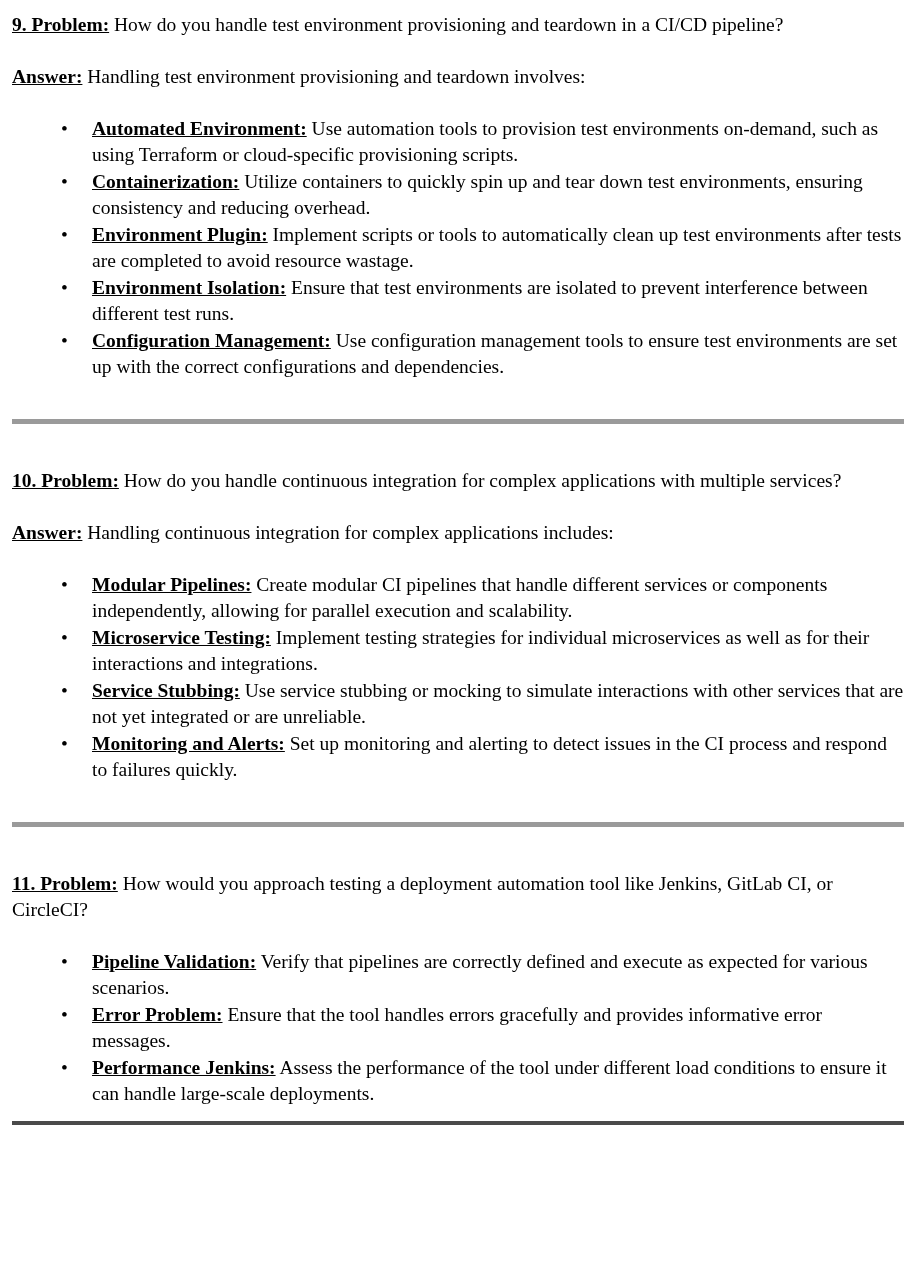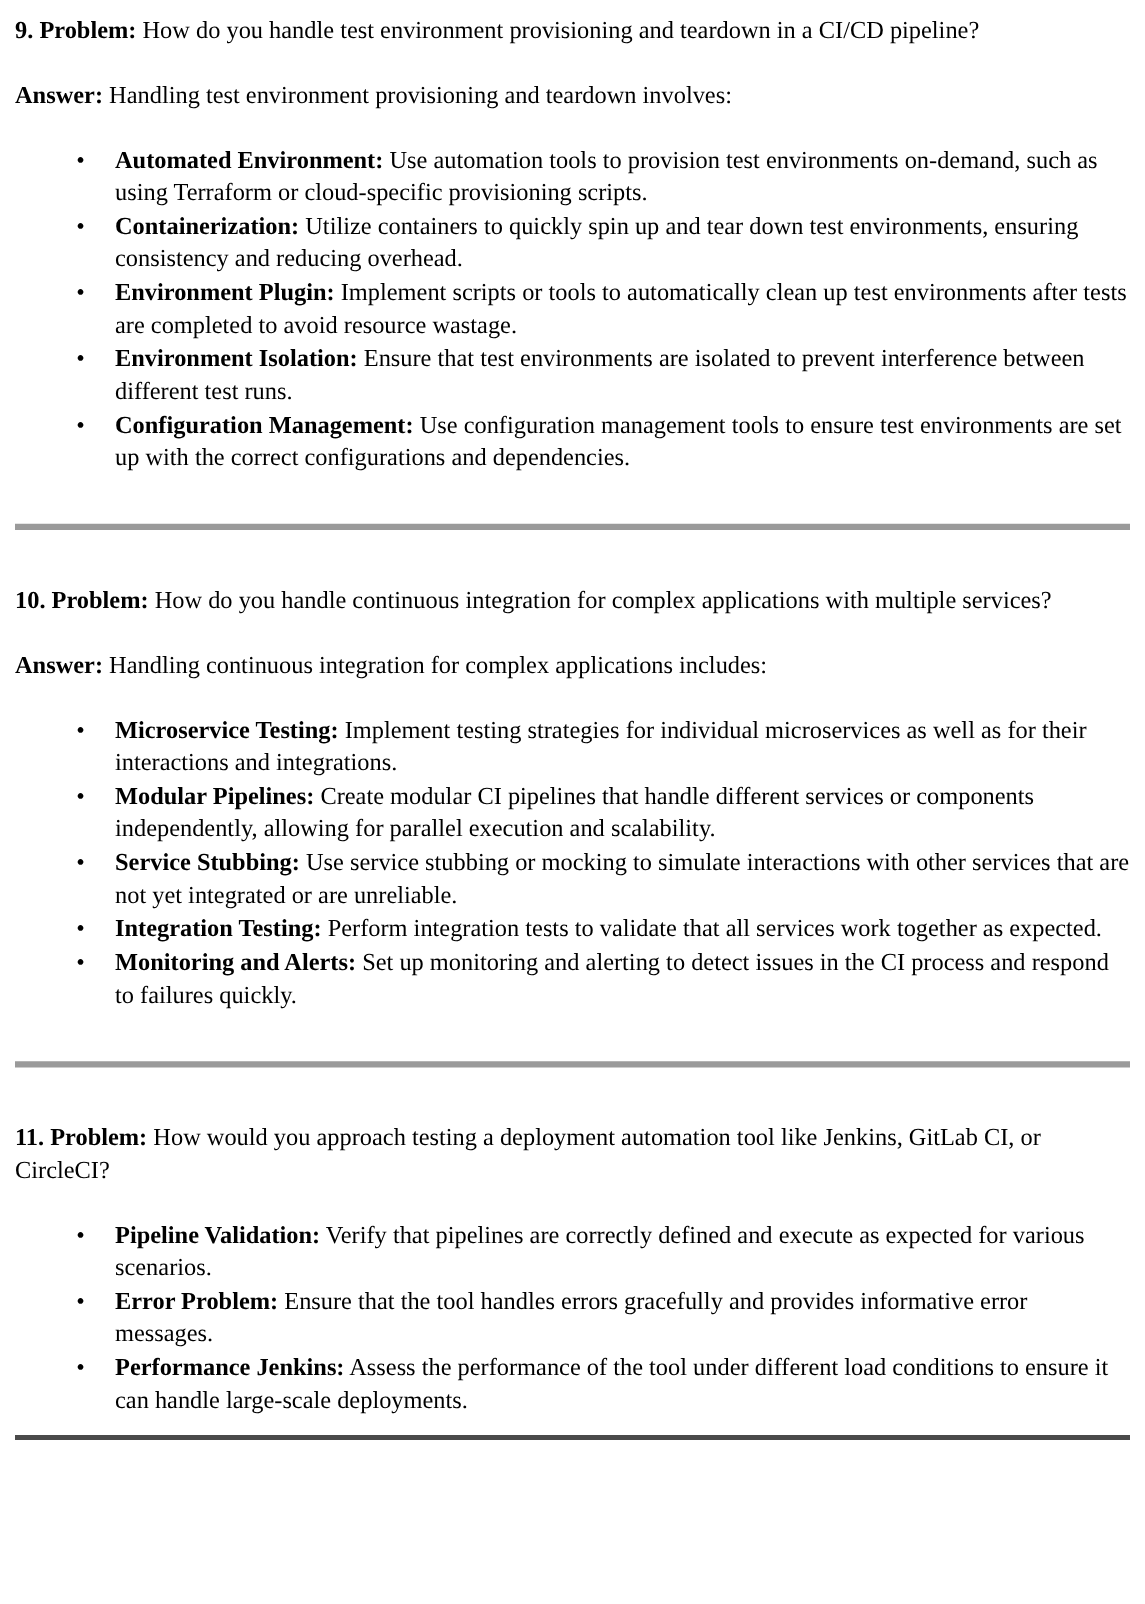--- a/index.html
+++ b/index.html
@@ -20,20 +20,21 @@
     padding: 12px 12px 0 12px;
     box-sizing: border-box;
     width: 916px;
   }
   .para {
     margin: 0 0 26px 0;
     max-width: 892px;
   }
   .para b, li b {
     font-weight: bold;
+    text-decoration: underline;
   }
   ul.bullets {
     margin: 26px 0 0 0;
     padding: 0 0 0 80px;
     list-style: none;
     max-width: 892px;
   }
   ul.bullets li {
     position: relative;
     margin: 0 0 1px 0;
@@ -85,24 +86,23 @@
   <hr class="divider">
 
   <section class="qa">
     <p class="para">
       <b>10. Problem:</b><span> How do you handle continuous integration for complex applications with multiple services?</span>
     </p>
     <p class="para">
       <b>Answer:</b><span> Handling continuous integration for complex applications includes:</span>
     </p>
     <ul class="bullets">
+      <li><b>Modular Pipelines:</b><span> Create modular CI pipelines that handle different services or components independently, allowing for parallel execution and scalability.</span></li>
       <li><b>Microservice Testing:</b><span> Implement testing strategies for individual microservices as well as for their interactions and integrations.</span></li>
-      <li><b>Modular Pipelines:</b><span> Create modular CI pipelines that handle different services or components independently, allowing for parallel execution and scalability.</span></li>
       <li><b>Service Stubbing:</b><span> Use service stubbing or mocking to simulate interactions with other services that are not yet integrated or are unreliable.</span></li>
-      <li><b>Integration Testing:</b><span> Perform integration tests to validate that all services work together as expected.</span></li>
       <li><b>Monitoring and Alerts:</b><span> Set up monitoring and alerting to detect issues in the CI process and respond to failures quickly.</span></li>
     </ul>
   </section>
 
   <hr class="divider">
 
   <section class="qa">
     <p class="para">
       <b>11. Problem:</b><span> How would you approach testing a deployment automation tool like Jenkins, GitLab CI, or CircleCI?</span>
     </p>

